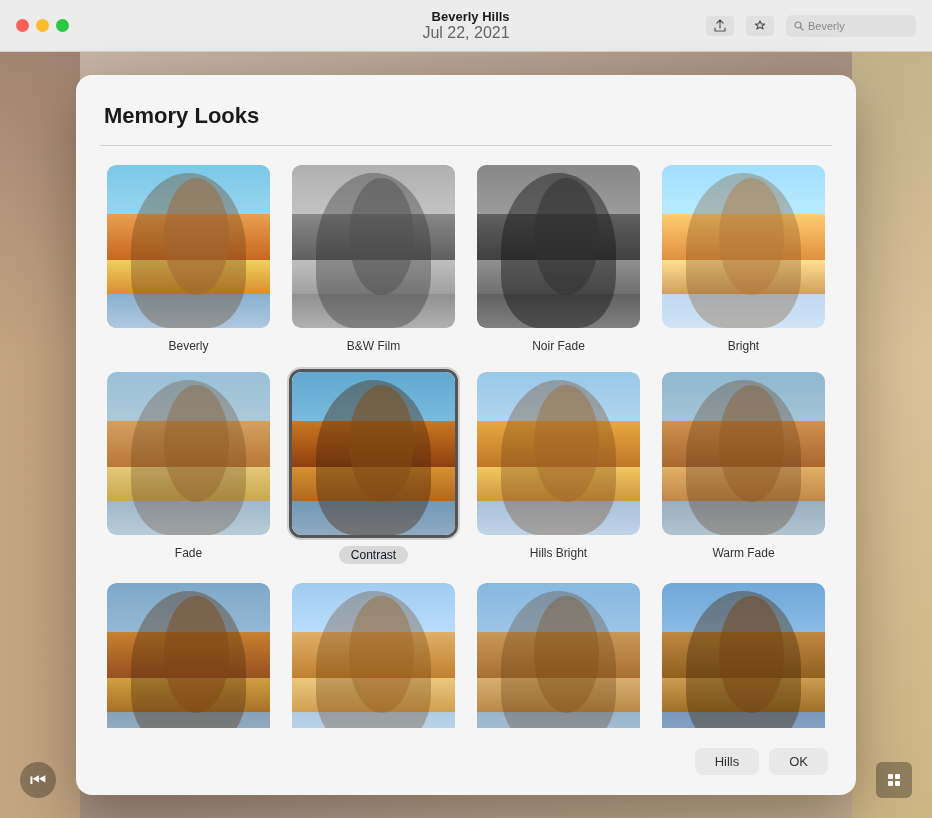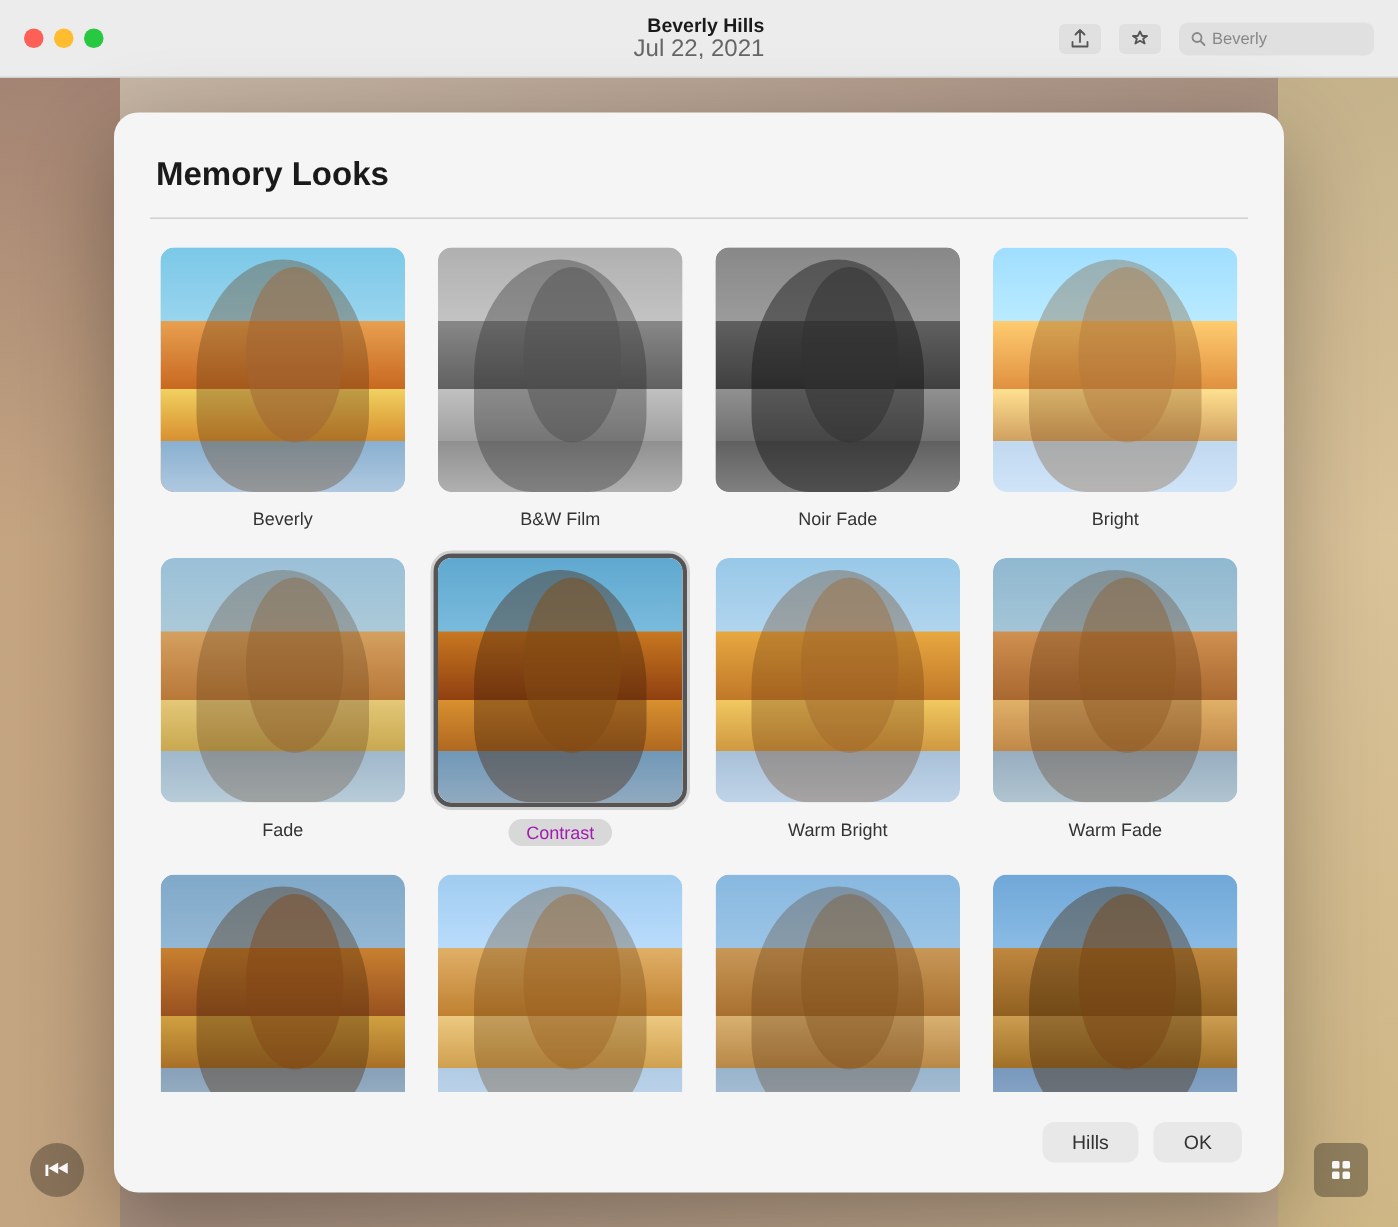--- a/index.html
+++ b/index.html
@@ -236,21 +236,21 @@
       text-align: center;
       font-weight: 400;
     }
 
     .item-label-selected {
       display: inline-block;
       background: #d8d8d8;
       border-radius: 10px;
       padding: 2px 12px;
       font-size: 12px;
-      color: #a21caf;
+      color: #0f172a;
       font-weight: 500;
     }
 
     .modal-footer {
       display: flex;
       justify-content: flex-end;
       gap: 10px;
       padding-top: 4px;
     }
 
@@ -438,21 +438,21 @@
 
       <div class="grid-item">
         <div class="thumb-wrapper">
           <div class="photo-card">
             <div style="position:absolute;top:0;left:0;right:0;height:38%;background:linear-gradient(180deg,#98c8e8 0%,#b8d8f0 100%);"></div>
             <div style="position:absolute;top:30%;left:0;right:0;bottom:0;background:linear-gradient(180deg,#e8a840 0%,#c07828 40%,#f0c860 40%,#d09840 70%,#a8c0d8 70%,#c0d4e8 100%);"></div>
             <div style="position:absolute;top:5%;left:15%;right:15%;bottom:0;background:rgba(110,60,15,0.32);border-radius:60% 60% 40% 40%;"></div>
             <div style="position:absolute;top:8%;left:35%;right:25%;bottom:20%;background:rgba(160,100,40,0.42);border-radius:50%;"></div>
           </div>
         </div>
-        <span class="item-label">Warm Bright</span>
+        <span class="item-label">Hills Bright</span>
       </div>
 
       <div class="grid-item">
         <div class="thumb-wrapper">
           <div class="photo-card">
             <div style="position:absolute;top:0;left:0;right:0;height:38%;background:linear-gradient(180deg,#90b8d0 0%,#a8c8d8 100%);"></div>
             <div style="position:absolute;top:30%;left:0;right:0;bottom:0;background:linear-gradient(180deg,#d09050 0%,#a86830 40%,#e0b068 40%,#c08848 70%,#98aec0 70%,#b0c4d0 100%);"></div>
             <div style="position:absolute;top:5%;left:15%;right:15%;bottom:0;background:rgba(90,50,15,0.3);border-radius:60% 60% 40% 40%;"></div>
             <div style="position:absolute;top:8%;left:35%;right:25%;bottom:20%;background:rgba(140,85,30,0.4);border-radius:50%;"></div>
           </div>

